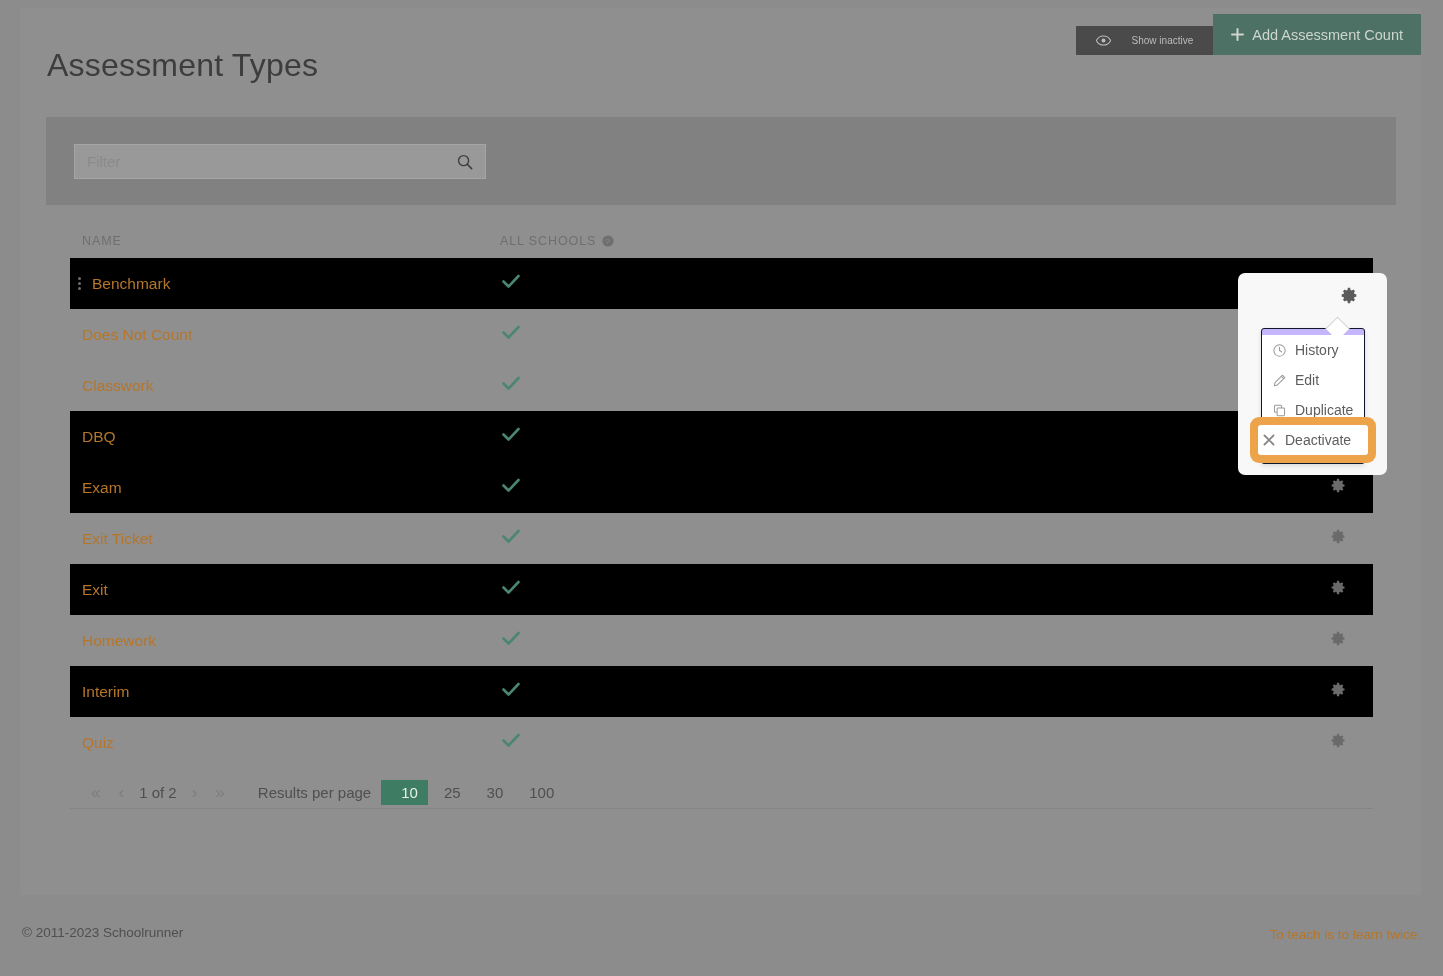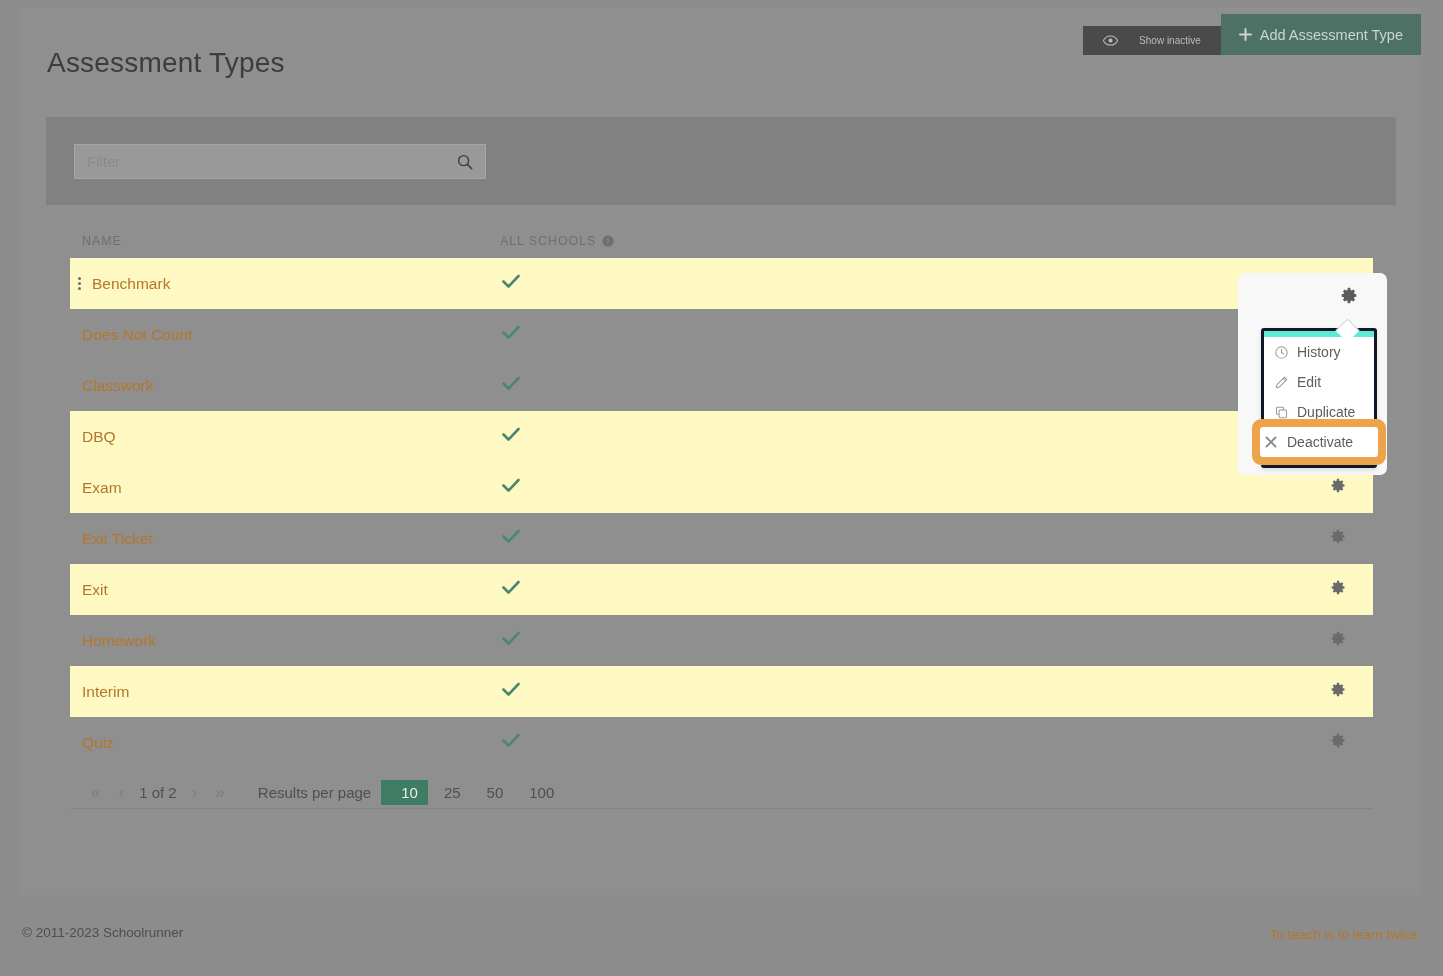--- a/index.html
+++ b/index.html
@@ -60,21 +60,21 @@
     gap: 8px;
     padding: 0 18px;
   }
   .ico { display: inline-flex; align-items: center; justify-content: center; }
 
   
   .page-title {
     position: absolute;
     left: 47px;
     top: 47px;
-    font-size: 28px;
+    font-size: 32px;
     font-weight: 400;
     color: #3d3d3d;
     letter-spacing: 0.2px;
   }
 
   
   .filter-bar {
     position: absolute;
     left: 46px;
     top: 117px;
@@ -128,21 +128,21 @@
   .th-name  { width: 430px; padding-left: 12px; }
   .th-all   { flex: 1; display: flex; align-items: center; gap: 6px; }
   .help-ico { display: inline-flex; }
 
   .trow {
     display: flex;
     align-items: center;
     height: 51px;
     position: relative;
   }
-  .trow.odd  { background: #fef9c3; }
+  .trow.odd  { background: #000000; }
   .trow.even { background: transparent; }
 
   .cell-name {
     width: 430px;
     display: flex;
     align-items: center;
     padding-left: 12px;
     gap: 10px;
   }
   .drag-handle {
@@ -227,23 +227,23 @@
     position: absolute;
     right: 29px;
     top: 14px;
     cursor: pointer;
   }
 
   .dropdown {
     position: absolute;
     left: 1261px;
     top: 328px;
-    width: 116px;
-    background: #5eead4;
-    border: 3px solid #0f172a;
+    width: 104px;
+    background: #c4b5fd;
+    border: 1px solid #0f172a;
     border-radius: 3px;
     box-shadow: 0 2px 5px rgba(0,0,0,0.12);
     z-index: 40;
     padding: 6px 0 8px 0;
   }
   .dropdown::before {
     content: "";
     position: absolute;
     top: -9px;
     right: 18px;
@@ -293,21 +293,21 @@
         </svg>
       </span>
       <span>Show inactive</span>
     </div>
     <div class="btn-add">
       <span class="ico">
         <svg width="13" height="13" viewBox="0 0 13 13">
           <path d="M6.5 1v11M1 6.5h11" stroke="#cdd6d0" stroke-width="2" stroke-linecap="round"></path>
         </svg>
       </span>
-      <span>Add Assessment Type</span>
+      <span>Add Assessment Count</span>
     </div>
   </div>
 
   <h1 class="page-title">Assessment Types</h1>
 
   <div class="filter-bar">
     <div class="filter-input-wrap">
       <input class="filter-input" type="text" placeholder="Filter" value="" style="">
       <button class="search-btn">
         <span class="ico">
@@ -469,21 +469,21 @@
   <div class="pagination">
     <span class="pg-arrow">«</span>
     <span class="pg-arrow">‹</span>
     <span class="pg-label">1 of 2</span>
     <span class="pg-arrow">›</span>
     <span class="pg-arrow">»</span>
     <span class="rpp-label">Results per page</span>
     <span id="rpp-container" style="display:flex;align-items:center;">
         <span class="rpp active">10</span>
         <span class="rpp">25</span>
-        <span class="rpp">50</span>
+        <span class="rpp">30</span>
         <span class="rpp">100</span>
       </span>
   </div>
 
   <div class="footer-left">© 2011-2023 Schoolrunner</div>
   <div class="footer-right">To teach is to learn twice.</div>
 
 </div>
 
 <div class="spotlight">

